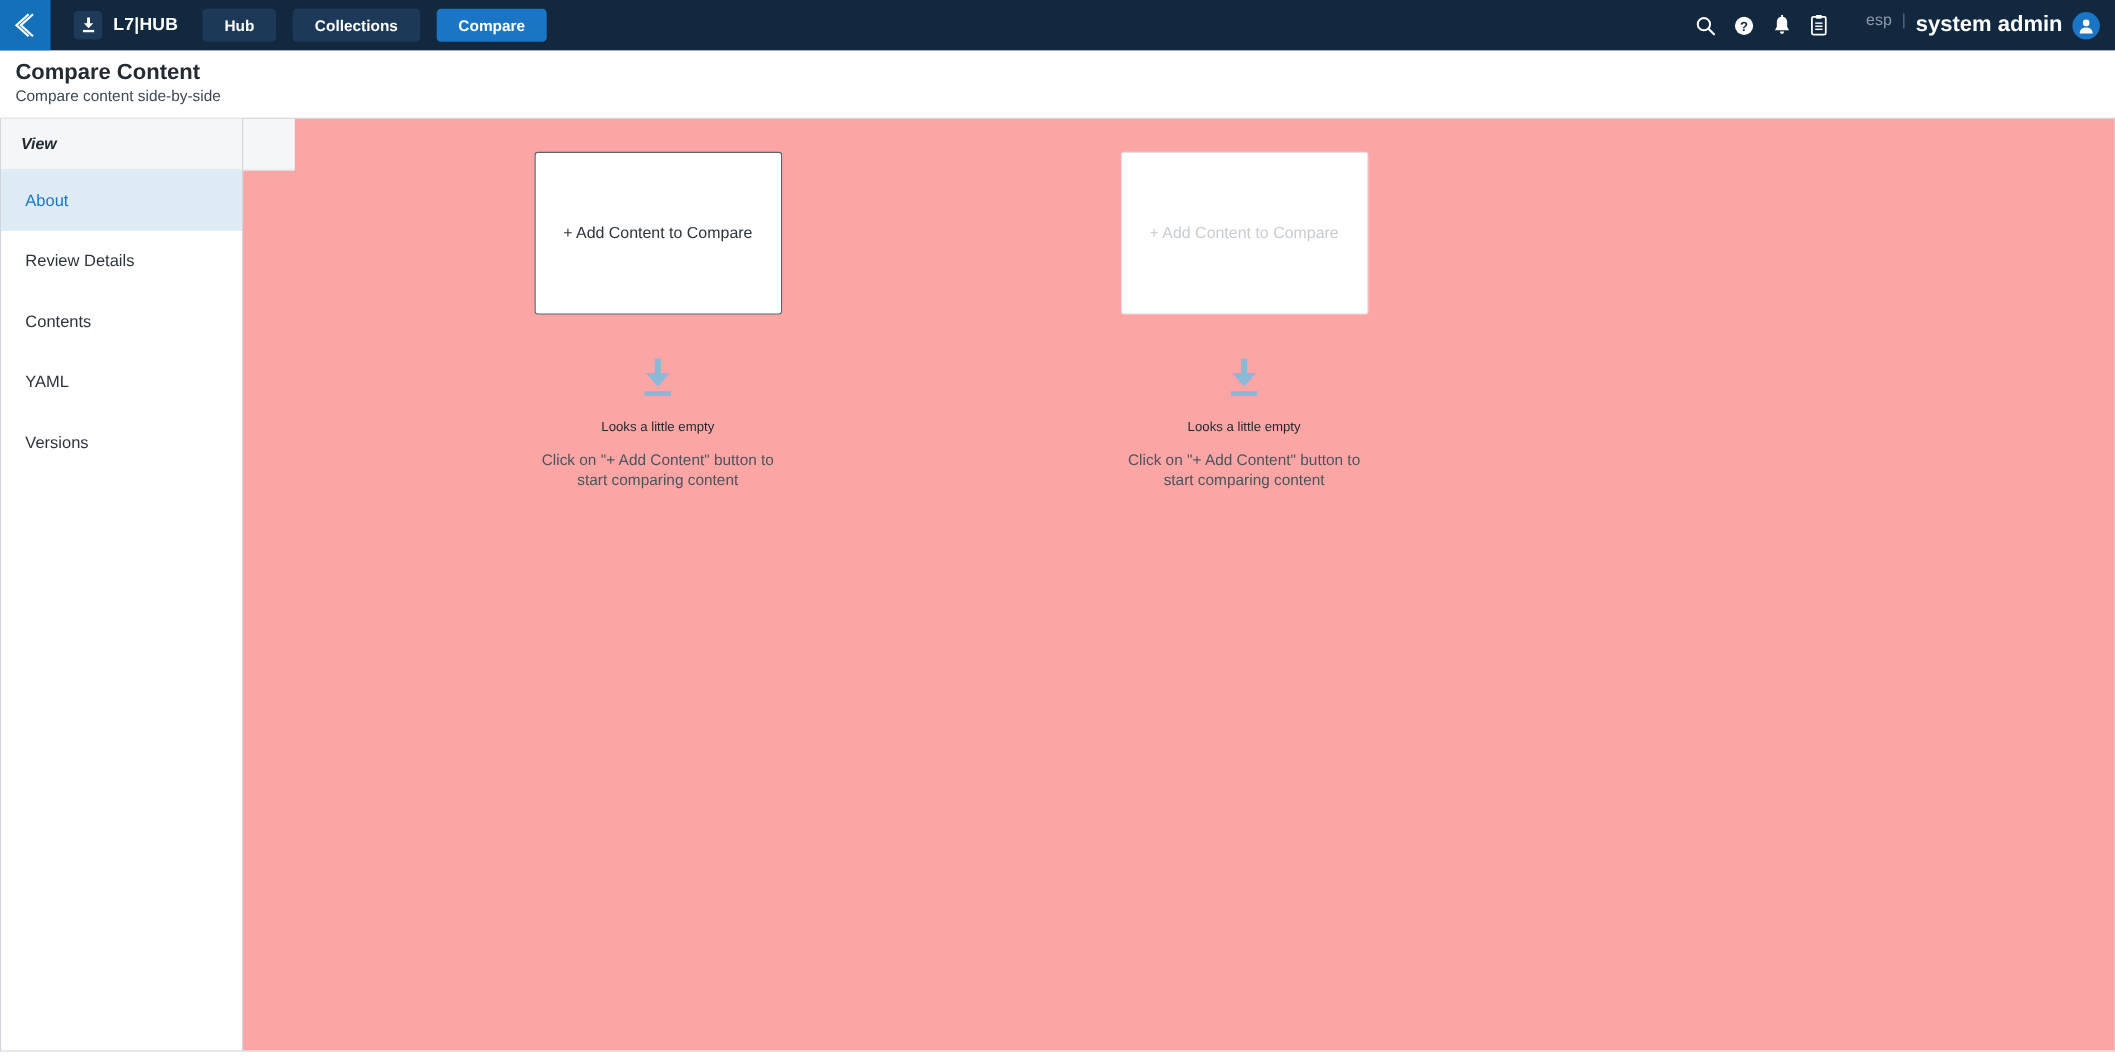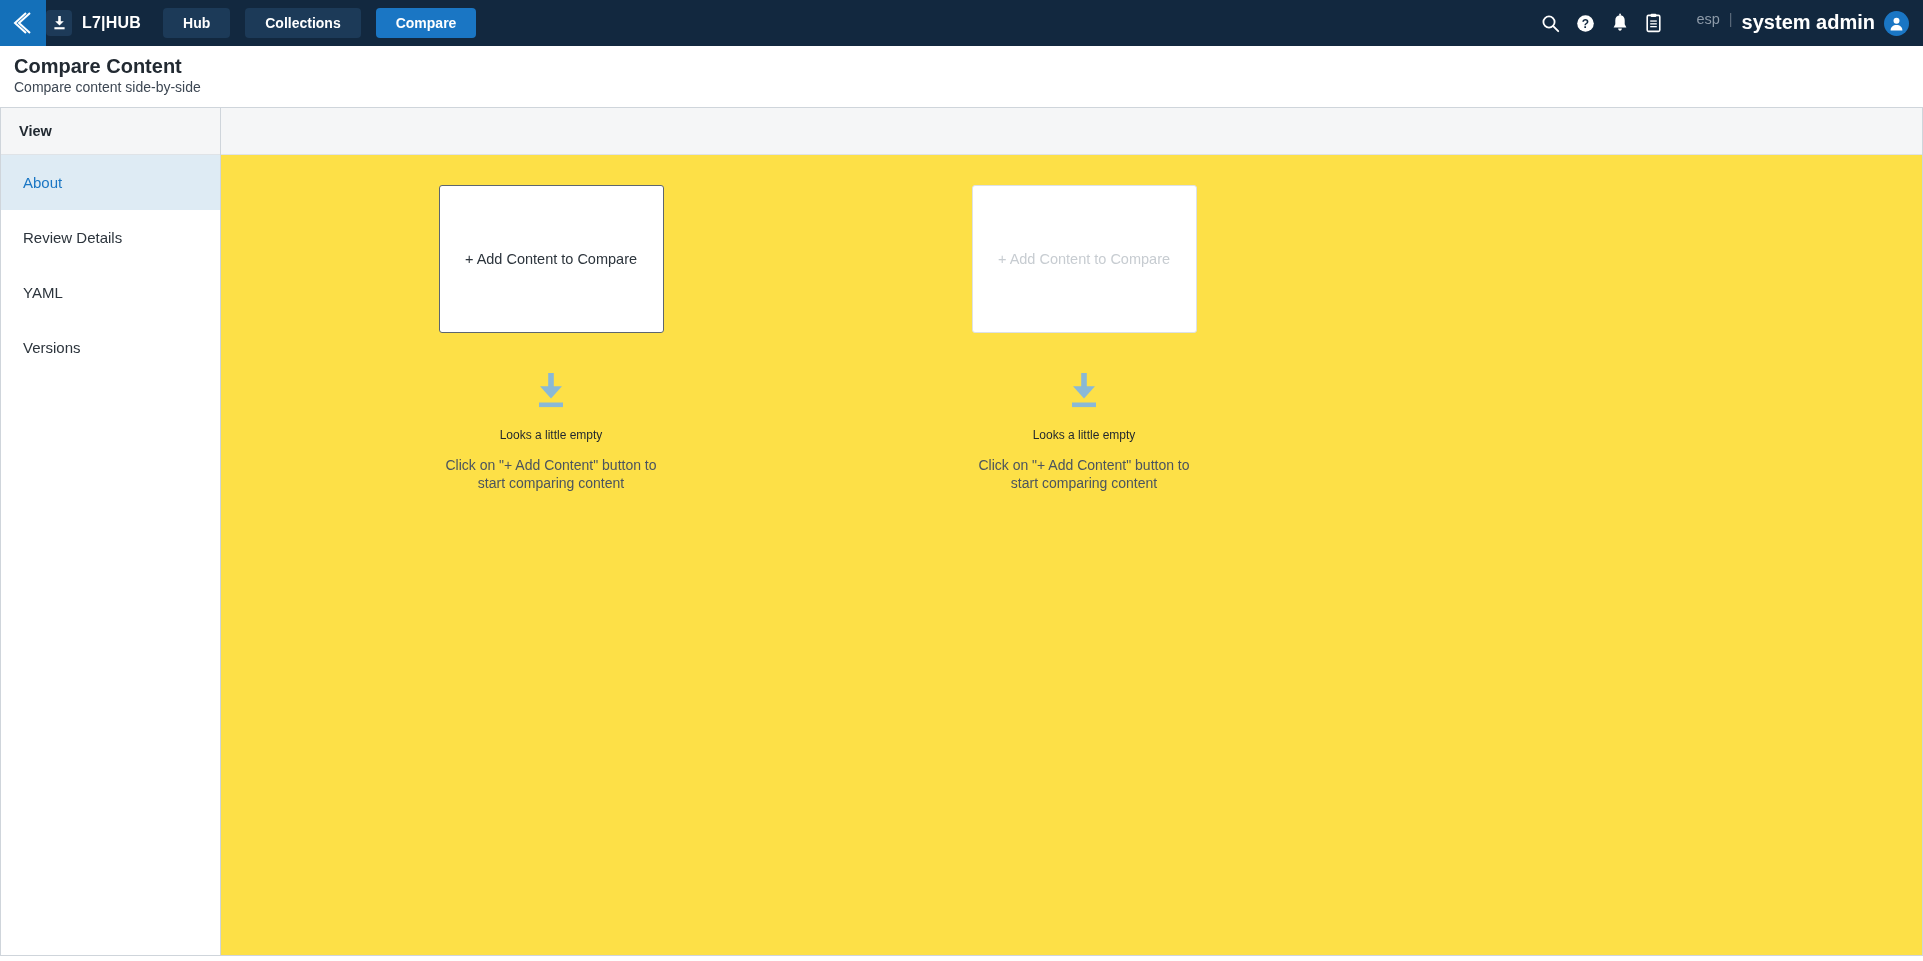--- a/index.html
+++ b/index.html
@@ -22,21 +22,21 @@
     width: 46px; height: 46px;
     background: #1470b9;
     display: flex; align-items: center; justify-content: center;
     flex: 0 0 46px;
     cursor: pointer;
   }
   .back-btn svg { display: block; }
 
   .brand {
     display: flex; align-items: center;
-    margin-left: 0;
+    margin-left: 21px;
     height: 46px;
   }
   .brand-logo {
     width: 26px; height: 26px;
     background: #1d3a58;
     border-radius: 4px;
     display: flex; align-items: center; justify-content: center;
   }
   .brand-name {
     color: #ffffff;
@@ -118,40 +118,41 @@
   }
   .sidebar-header {
     height: 47px;
     background: #f5f6f7;
     border-bottom: 1px solid #dfe3e7;
     display: flex; align-items: center;
     padding-left: 18px;
     font-size: 14.5px;
     font-weight: bold;
     color: #222a32;
+    font-style: italic;
   }
   .side-item {
     height: 55px;
     display: flex; align-items: center;
     padding-left: 22px;
     font-size: 15px;
     color: #2c3views;
     color: #2c343c;
     cursor: pointer;
   }
   .side-item.active {
     background: #deebf4;
     color: #1a76c4;
   }
 
   .content {
     flex: 1 1 auto;
-    background: #fde047;
+    background: #fca5a5;
     border-right: 1px solid #cfd5db;
-    display: flex; flex-direction: column;
+    display: flex; flex-direction: row;
   }
   .content-toolbar {
     height: 47px;
     background: #f5f6f7;
     border-bottom: 1px solid #dfe3e7;
     flex: 0 0 47px;
   }
   .compare-area {
     flex: 1 1 auto;
     position: relative;
@@ -292,20 +293,21 @@
   <div class="page-title">Compare Content</div>
   <div class="page-subtitle">Compare content side-by-side</div>
 </div>
 
 <div class="body-wrap">
 
   <div class="sidebar">
     <div class="sidebar-header">View</div>
     <div class="side-item active">About</div>
     <div class="side-item">Review Details</div>
+    <div class="side-item">Contents</div>
     <div class="side-item">YAML</div>
     <div class="side-item">Versions</div>
   </div>
 
   <div class="content">
     <div class="content-toolbar"></div>
 
     <div class="compare-area">
 
       <div class="pane pane-left">

